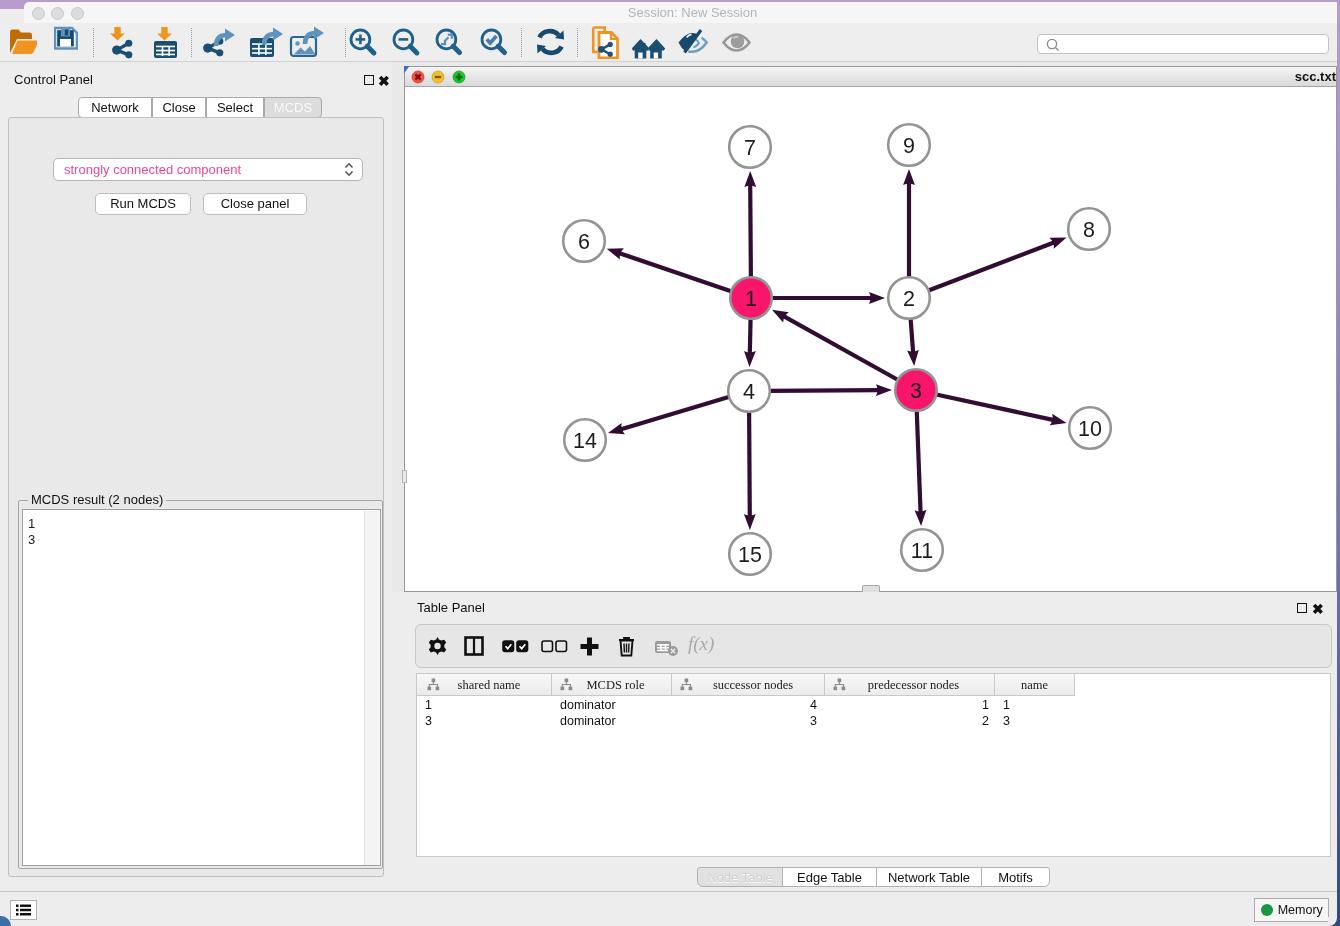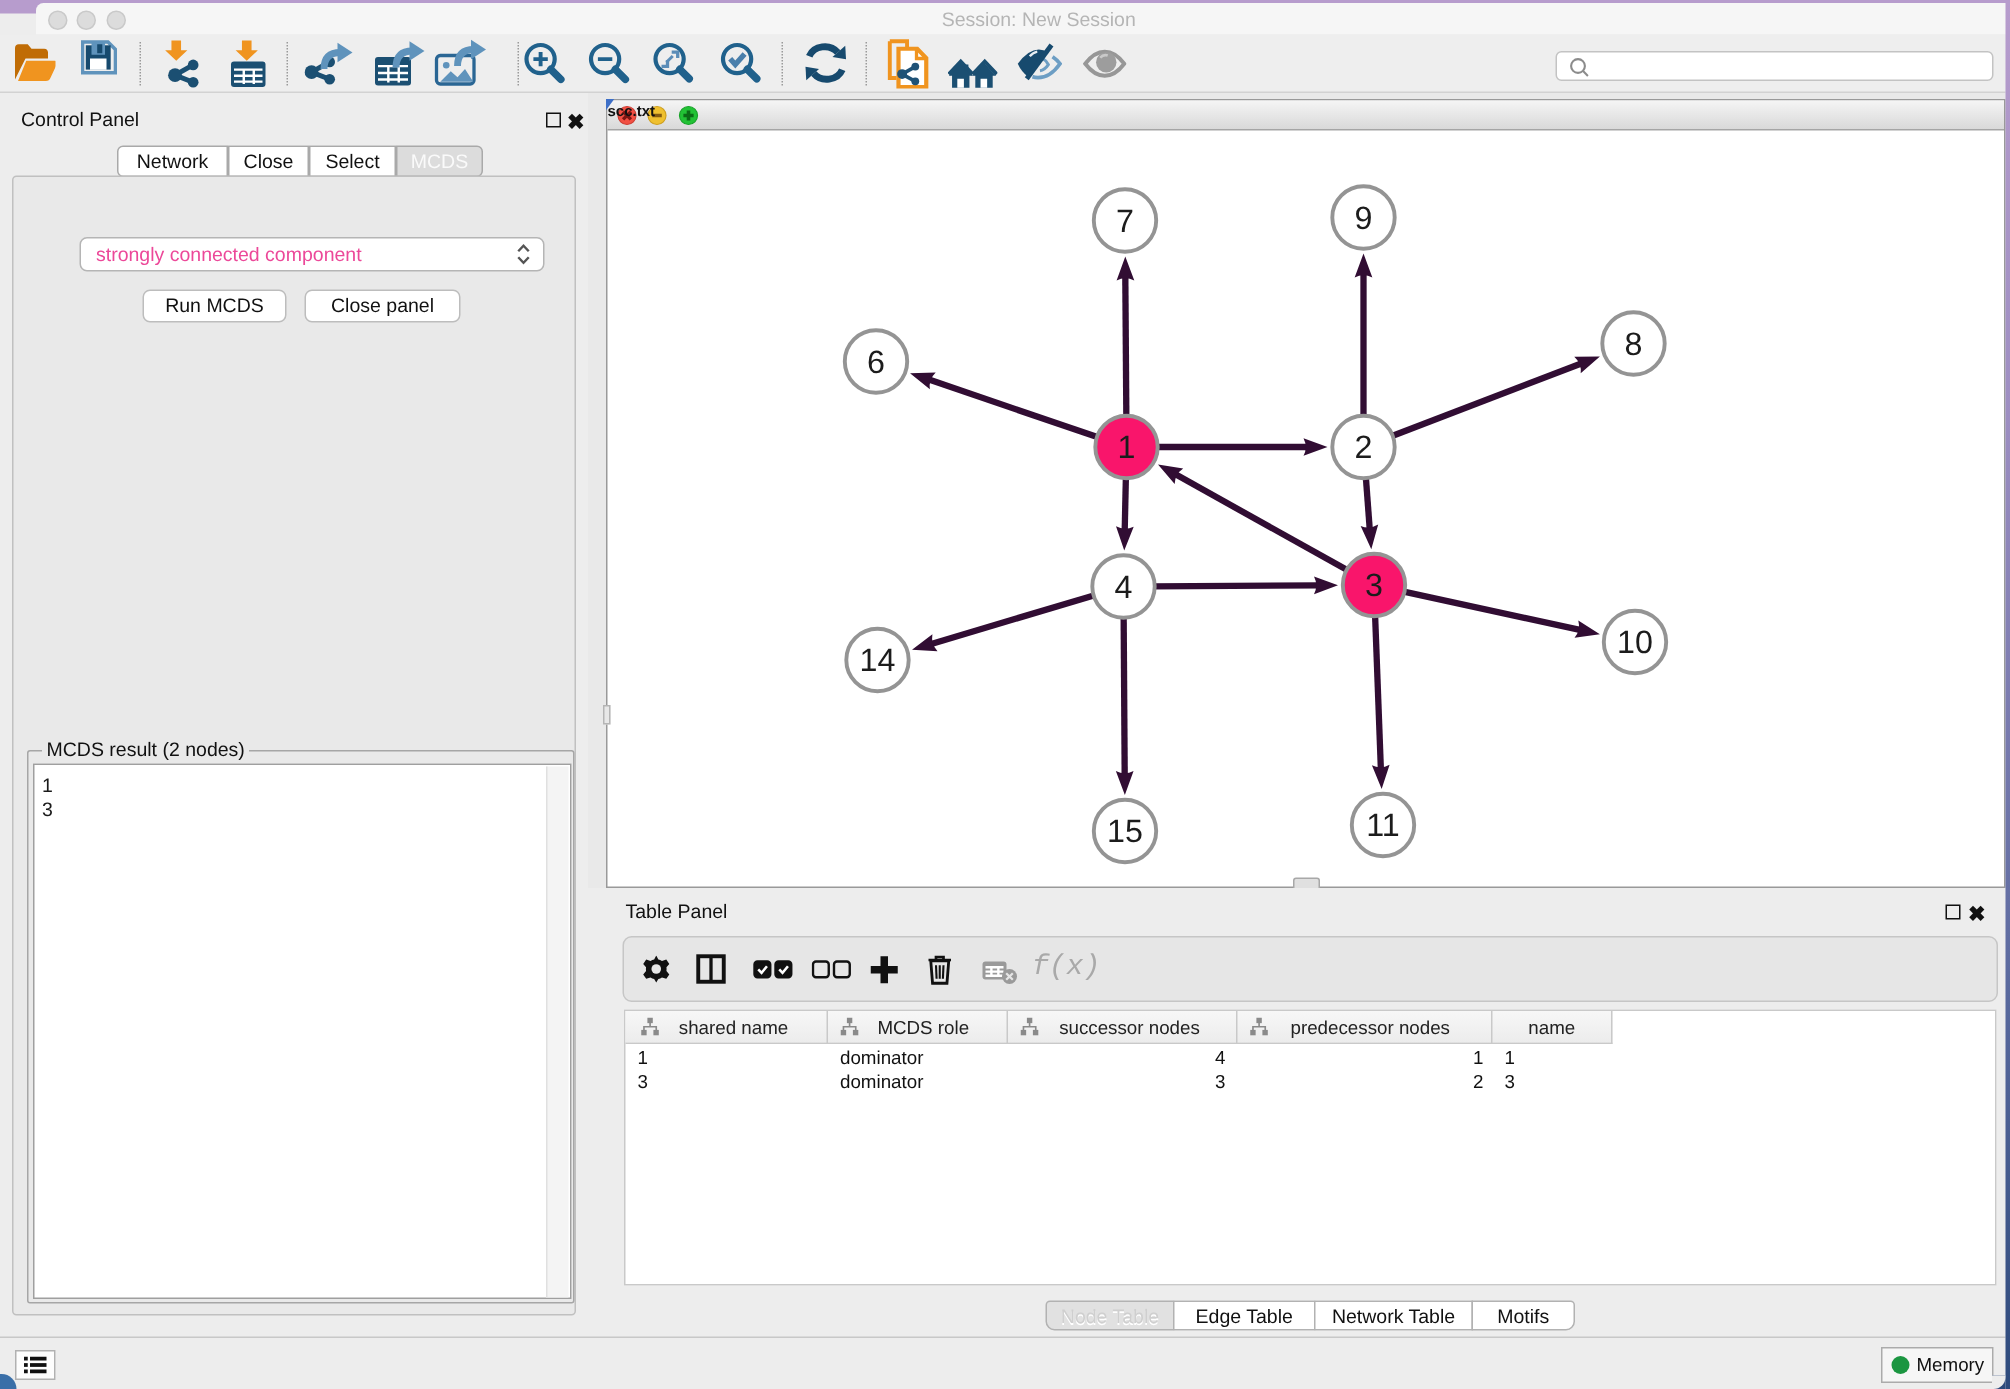--- a/index.html
+++ b/index.html
@@ -56,36 +56,36 @@
   background:#f4f4f4; border-left:1px solid #e0e0e0; }
 
 
 #mdi { left:392px; top:62px; width:945px; height:829px; background:#e9e9e9; }
 
 
 #netwin { position:absolute; left:12px; top:4px; width:933px; height:526px;
   border:1px solid #999; background:#fff; }
 #nw-titlebar { position:absolute; left:0; top:0; width:100%; height:20px;
   background:linear-gradient(#f5f5f5, #d9d9d9); border-bottom:1px solid #a5a5a5; }
-#nw-title { position:absolute; left:0; right:0; top:2px; text-align:left;
-  font-size:10px; font-weight:600; color:#111; }
+#nw-title { position:absolute; left:0; right:0; top:2px; text-align:right;
+  font-size:13px; font-weight:600; color:#111; }
 #graph { position:absolute; left:0; top:20px; }
 #graph text { font-size:21.5px; fill:#1c1c1c; font-family:"Liberation Sans",sans-serif; }
 
 
 #tp { left:392px; top:592px; width:945px; height:299px; background:#ededed; }
 #tp-title { position:absolute; left:25px; top:8px; color:#111; }
 #tp-toolbar { position:absolute; left:23px; top:32px; width:917px; height:44px;
   background:#e6e6e6; border:1px solid #c6c6c6; border-radius:6px; }
 #tp-table { position:absolute; left:24px; top:81px; width:915px; height:184px;
   background:#fff; border:1px solid #c9c9c9; }
 #tp-thead { position:absolute; left:0; top:0; width:658px; height:22px;
   background:linear-gradient(#f7f7f7,#ececec); border-bottom:1px solid #c9c9c9; }
 .th { position:absolute; top:0; height:22px; border-right:1px solid #c9c9c9;
-  font-size:12.5px; color:#222; text-align:center; line-height:22px; }
+  font-size:12.5px; color:#222; text-align:center; line-height:22px;font-family:Liberation Serif, serif; }
 .td { position:absolute; font-size:12.5px; color:#111; height:16px; line-height:16px; }
 .tabrow { position:absolute; top:275px; height:20px; }
 .btab { position:absolute; top:0; height:20px; background:#fff; border:1px solid #b2b2b2;
   text-align:center; line-height:19px; font-size:13px; color:#111;
   border-radius:0 0 4px 4px; }
 
 
 #statusbar { left:0; top:891px; width:1337px; height:35px; background:#ededed;
   border-top:1px solid #c8c8c8; }
 #listbtn { position:absolute; left:10px; top:8px; width:27px; height:20px;
@@ -394,21 +394,21 @@
         <g stroke="#fff" stroke-width="1.6">
           <line x1="3" y1="7.84" x2="15" y2="7.84"></line>
           <line x1="3" y1="10.72" x2="15" y2="10.72"></line>
           <line x1="3" y1="13.48" x2="15" y2="13.48"></line>
           <line x1="6.92" y1="7.84" x2="6.92" y2="14"></line>
           <line x1="11.56" y1="7.84" x2="11.56" y2="14"></line>
         </g>
         <circle cx="19" cy="14" r="5" fill="#9a9a9a"></circle>
         <path d="M16.8 11.8l4.4 4.4M21.2 11.8l-4.4 4.4" stroke="#e6e6e6" stroke-width="1.5"></path>
       </svg>
-      <div style="position:absolute;left:272px;top:8px;width:40px;font-family:Liberation Mono, monospace;font-style:italic;font-size:19px;color:#a9a9a9;">f(x)</div>
+      <div style="position:absolute;left:272px;top:8px;width:40px;font-family:Liberation Serif, serif;font-style:italic;font-size:19px;color:#a9a9a9;">f(x)</div>
     </div>
   <div id="tp-table">
     <div id="tp-thead">
       <div class="th" style="left:0; width:135px;"><svg style="position:absolute;left:10px;top:4px" width="13" height="13" viewBox="0 0 13 13">
             <g fill="#8a8a8a">
               <rect x="4.6" y="0.5" width="3.6" height="3.6"></rect>
               <rect x="0.5" y="8.6" width="3.6" height="3.6"></rect>
               <rect x="8.6" y="8.6" width="3.6" height="3.6"></rect>
             </g>
             <path d="M6.4 4v2.5M2.3 8.8V6.5h8.2v2.3" fill="none" stroke="#8a8a8a" stroke-width="1.1"></path>

